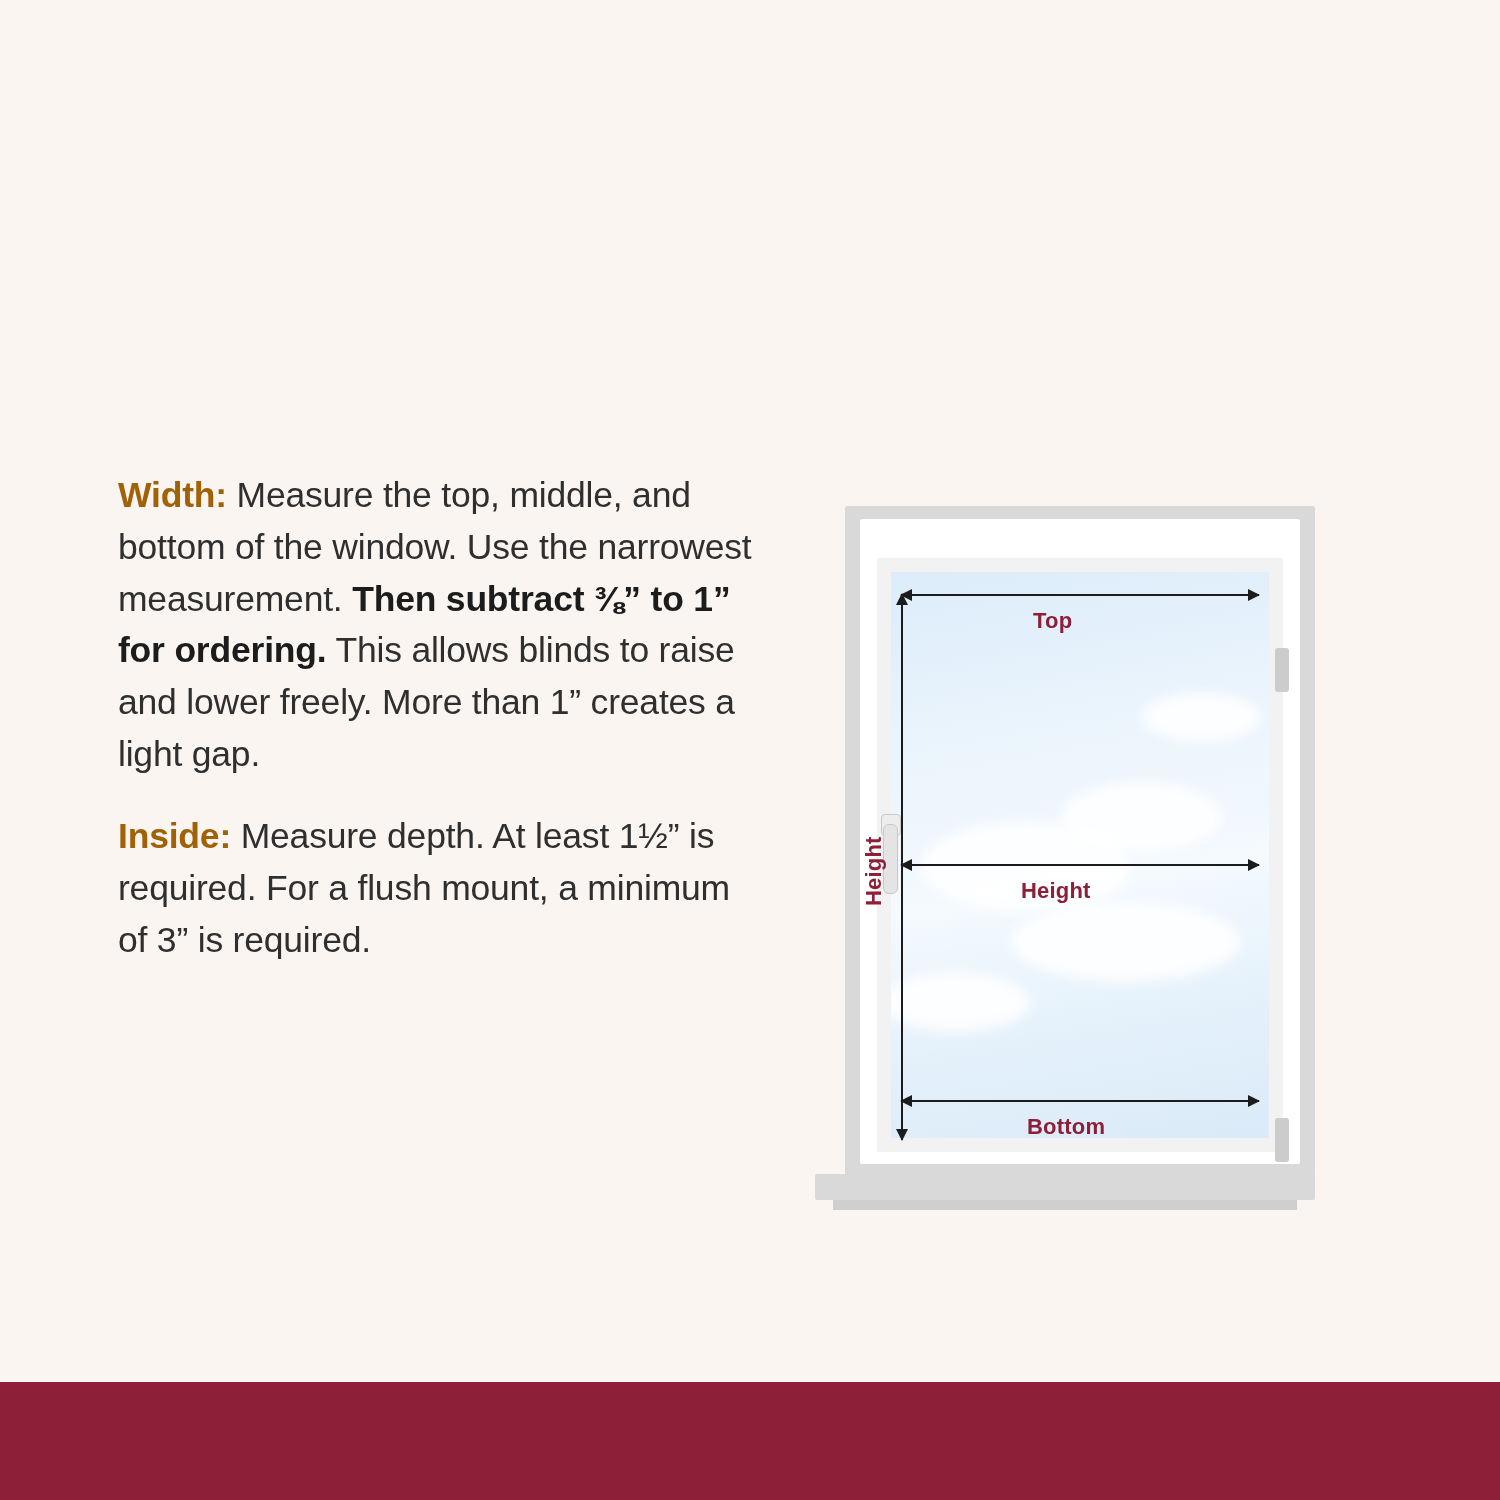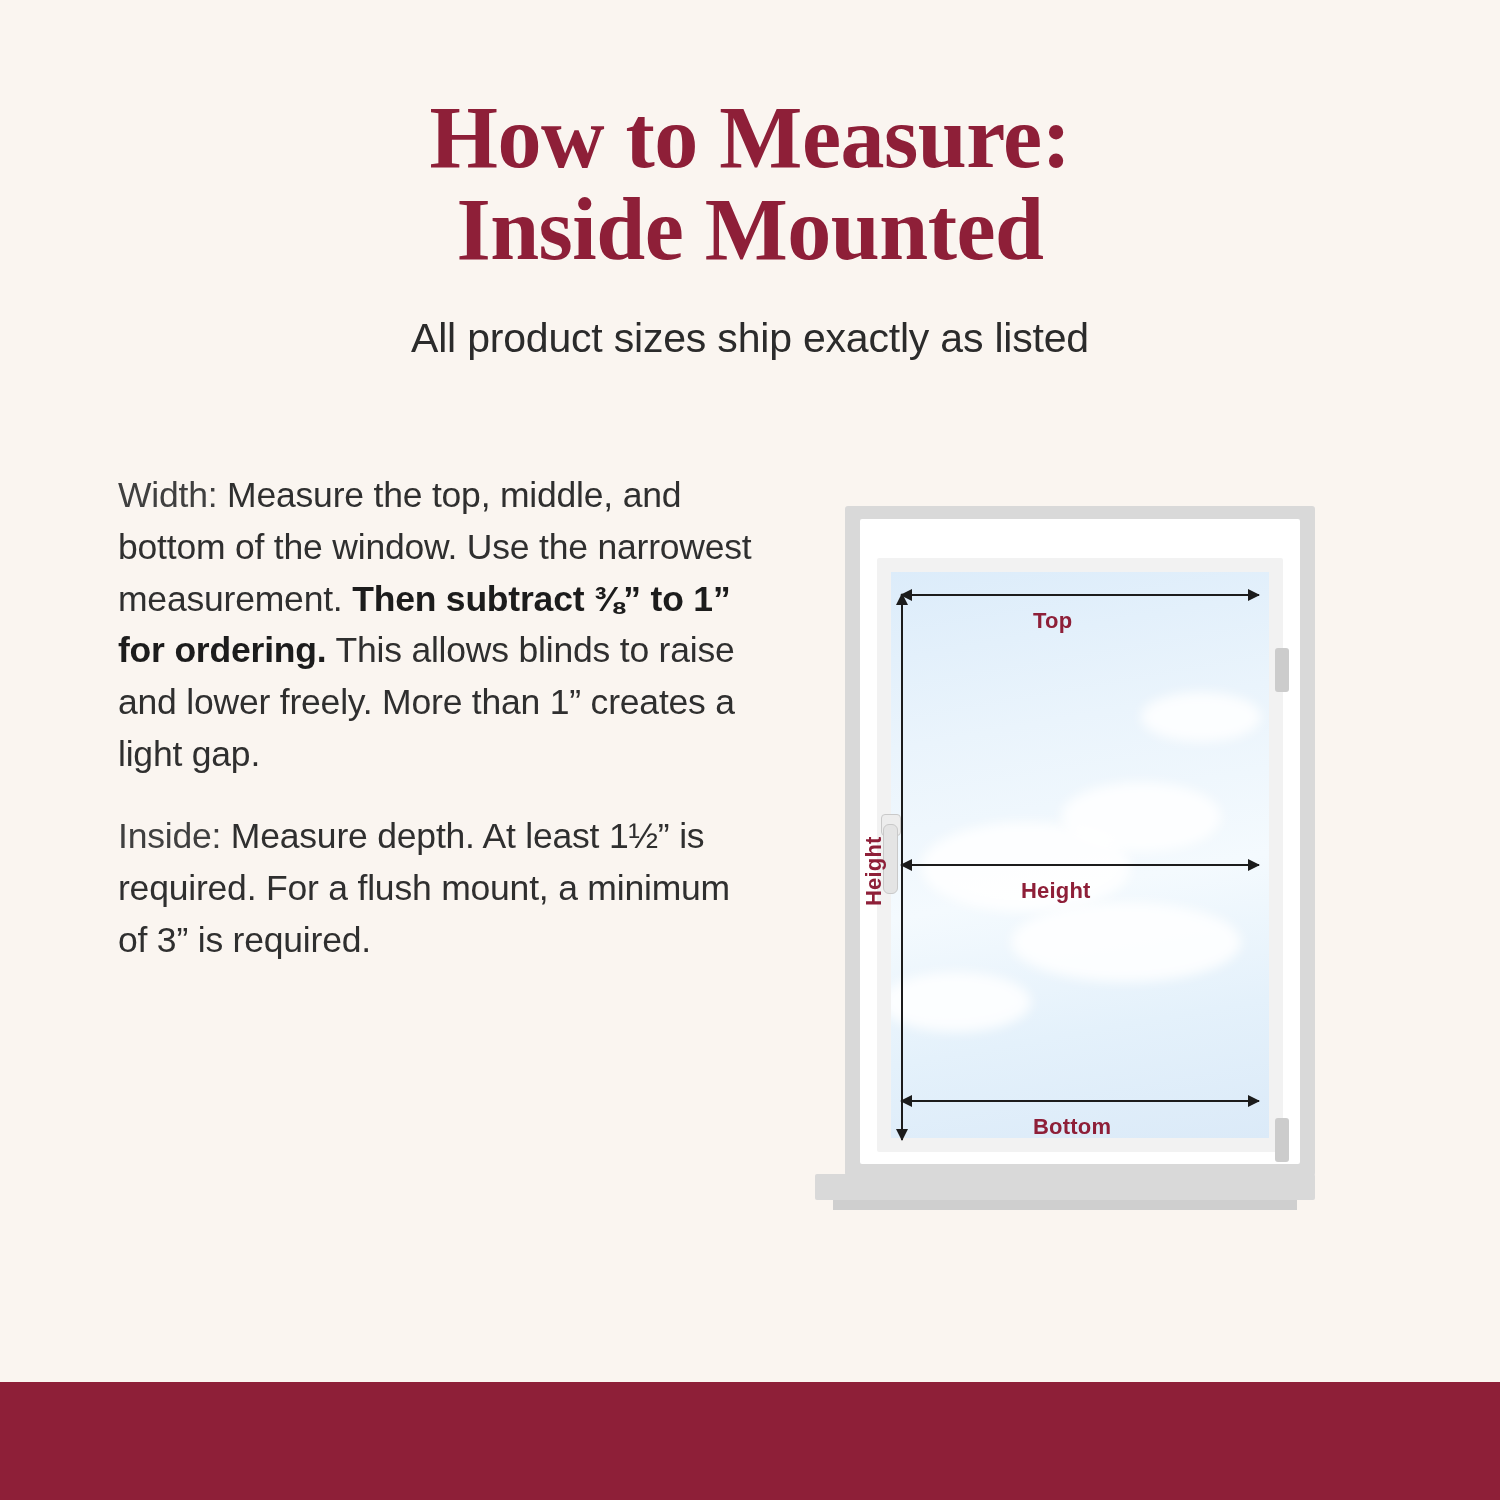--- a/index.html
+++ b/index.html
@@ -64,22 +64,22 @@
   }
   .para {
     color: #2f2f2f;
     font-size: 35.5px;
     line-height: 1.46;
     margin: 0 0 30px 0;
     letter-spacing: -0.2px;
   }
   .para:last-child { margin-bottom: 0; }
   .lead {
-    color: #404040;
-    font-weight: normal;
+    color: #a16207;
+    font-weight: bold;
   }
   .strong {
     color: #1c1c1c;
     font-weight: bold;
   }
 
   
   .window-col {
     position: relative;
     width: 620px;
@@ -257,27 +257,20 @@
     width: 1500px;
     height: 118px;
     background: #8e1f38;
   }
 </style>
 </head>
 <body>
 
 <div class="page">
 
-  <div class="header">
-    <h1 class="title">
-      <span>How to Measure:</span>
-      <span class="line2">Inside Mounted</span>
-    </h1>
-    <div class="subtitle">All product sizes ship exactly as listed</div>
-  </div>
 
   <div class="content">
 
     <div class="text-col">
 
       <p class="para">
         <span class="lead">Width:</span><span> Measure the top, middle, and bottom of the window. Use the narrowest measurement. </span><span class="strong">Then subtract ⅜” to 1” for ordering.</span><span> This allows blinds to raise and lower freely. More than 1” creates a light gap.</span>
       </p>
 
 
@@ -310,21 +303,21 @@
         <div class="sill"></div>
         <div class="sill-shadow"></div>
 
         <div class="arrow-h" style="left:96px; top:88px; width:358px;"></div>
         <div class="meas-label" style="left:228px; top:102px;">Top</div>
 
         <div class="arrow-h" style="left:96px; top:358px; width:358px;"></div>
         <div class="meas-label" style="left:216px; top:372px;">Height</div>
 
         <div class="arrow-h" style="left:96px; top:594px; width:358px;"></div>
-        <div class="meas-label" style="left:228px; top:608px;">Bottom</div>
+        <div class="meas-label" style="left:222px; top:608px;">Bottom</div>
 
         <div class="arrow-v" style="left:96px; top:88px; height:546px;"></div>
         <div class="meas-label vertical" style="left:56px; top:400px;">Height</div>
 
       </div>
     </div>
 
   </div>
 
   <div class="footer-bar"></div>

